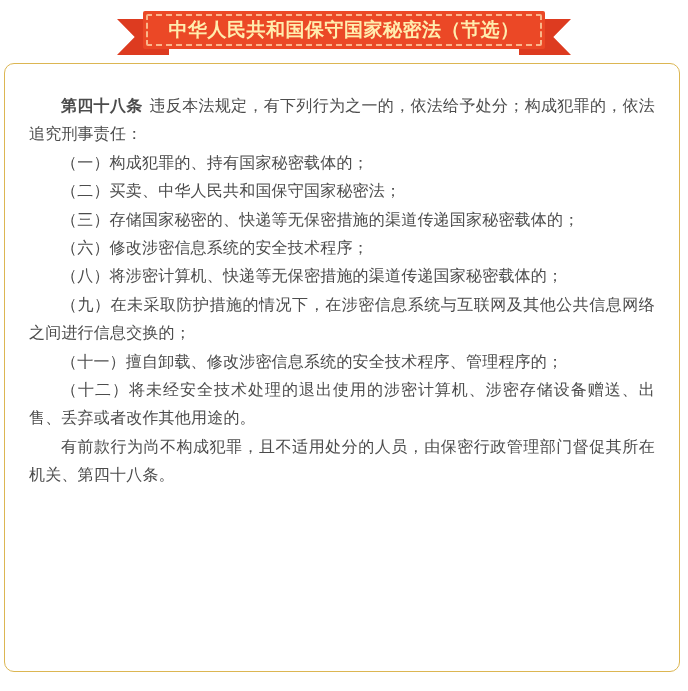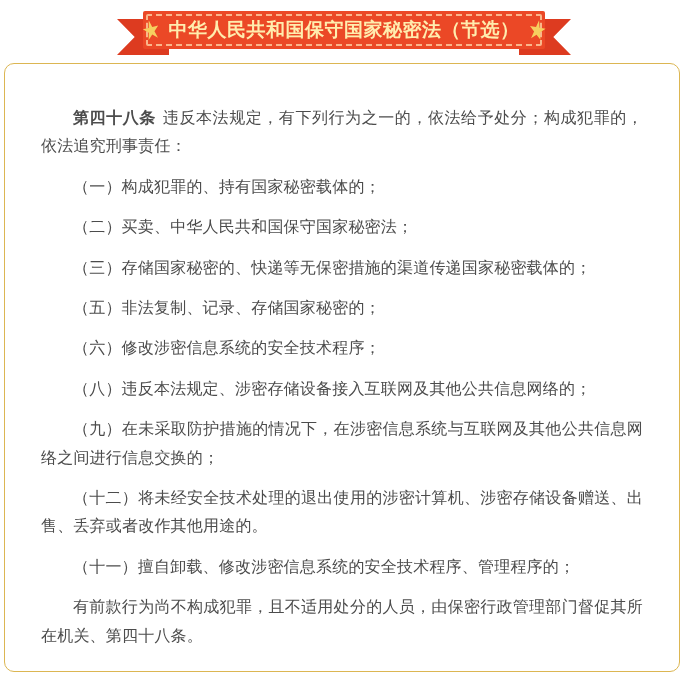--- a/index.html
+++ b/index.html
@@ -41,20 +41,21 @@
     left: 143px;
     top: 11px;
     width: 402px;
     height: 38px;
     background: #eb4826;
     border-radius: 2px;
     display: flex;
     align-items: center;
     justify-content: center;
     gap: 9px;
+    flex-direction: column;
   }
   .ribbon-dash {
     position: absolute;
     inset: 3px;
     border: 2px dashed rgba(255, 219, 173, 0.75);
     border-radius: 2px;
     pointer-events: none;
   }
   .banner-title {
     position: relative;
@@ -79,21 +80,21 @@
     box-sizing: border-box;
     margin-left: 4px;
     width: 676px;
     height: 609px;
     border: 1.5px solid #dcb652;
     border-radius: 10px;
     padding: 28px 24px 8px 24px;
     background: #ffffff;
   }
   .law-box p {
-    margin: 12px;
+    margin: 0;
     font-size: 16px;
     line-height: 28.4px;
     color: #4c4c4c;
     text-indent: 2em;
     text-align: justify;
     letter-spacing: 0.2px;
   }
   .lead {
     font-weight: bold;
     margin-right: 7px;
@@ -116,23 +117,22 @@
   </div>
 
   <div class="law-box">
     <p>
       <span class="lead">第四十八条</span><span>违反本法规定，有下列行为之一的，依法给予处分；构成犯罪的，依法追究刑事责任：</span>
     </p>
     <div>
         <p>（一）构成犯罪的、持有国家秘密载体的；</p>
         <p>（二）买卖、中华人民共和国保守国家秘密法；</p>
         <p>（三）存储国家秘密的、快递等无保密措施的渠道传递国家秘密载体的；</p>
-        <p>（五）非法复制、记录、存储国家秘密的；</p>
         <p>（六）修改涉密信息系统的安全技术程序；</p>
-        <p>（八）违反本法规定、涉密存储设备接入互联网及其他公共信息网络的；</p>
+        <p>（八）将涉密计算机、快递等无保密措施的渠道传递国家秘密载体的；</p>
         <p>（九）在未采取防护措施的情况下，在涉密信息系统与互联网及其他公共信息网络之间进行信息交换的；</p>
+        <p>（十一）擅自卸载、修改涉密信息系统的安全技术程序、管理程序的；</p>
         <p>（十二）将未经安全技术处理的退出使用的涉密计算机、涉密存储设备赠送、出售、丢弃或者改作其他用途的。</p>
-        <p>（十一）擅自卸载、修改涉密信息系统的安全技术程序、管理程序的；</p>
       </div>
     <p>有前款行为尚不构成犯罪，且不适用处分的人员，由保密行政管理部门督促其所在机关、第四十八条。</p>
   </div>
 
 </div>
 
 </body></html>

